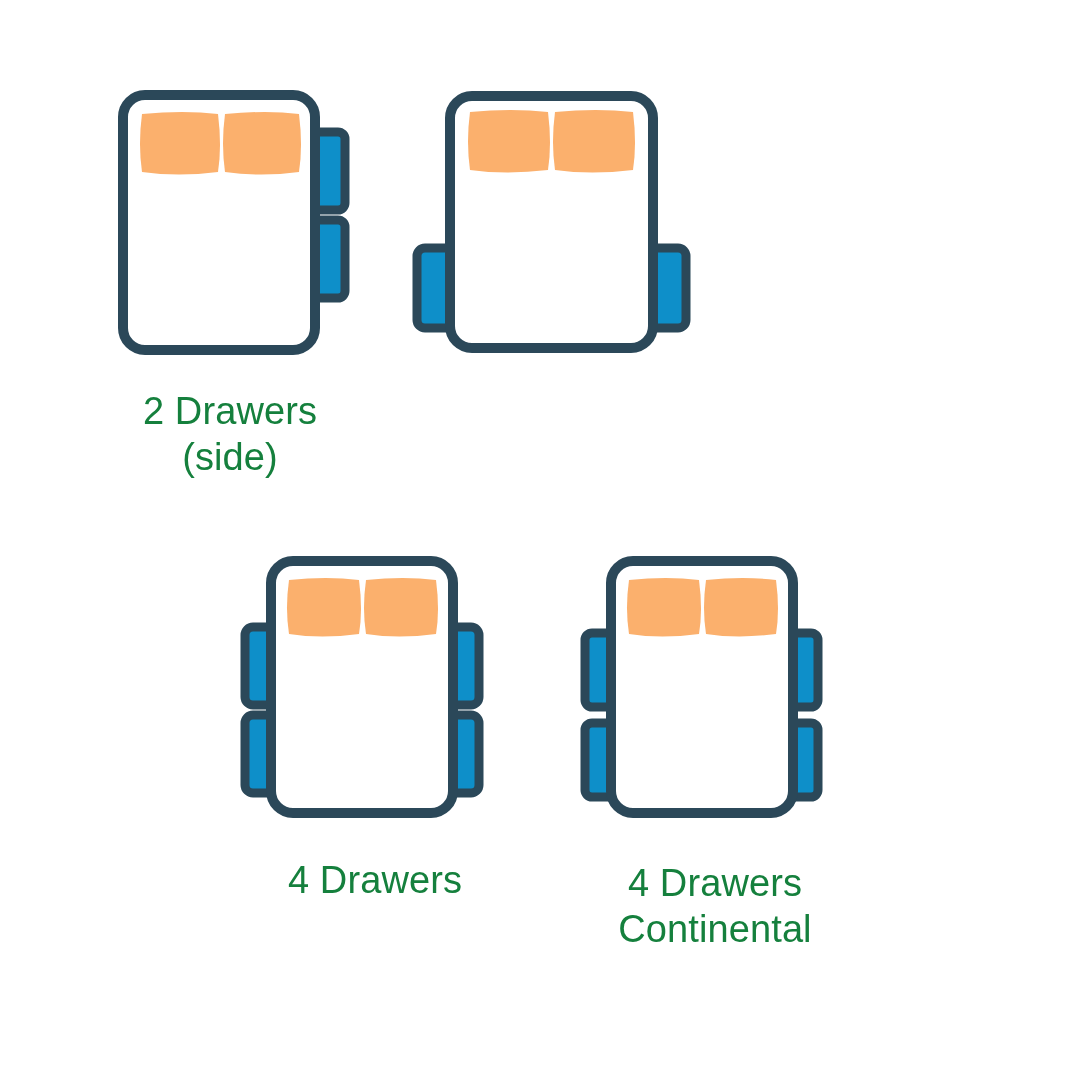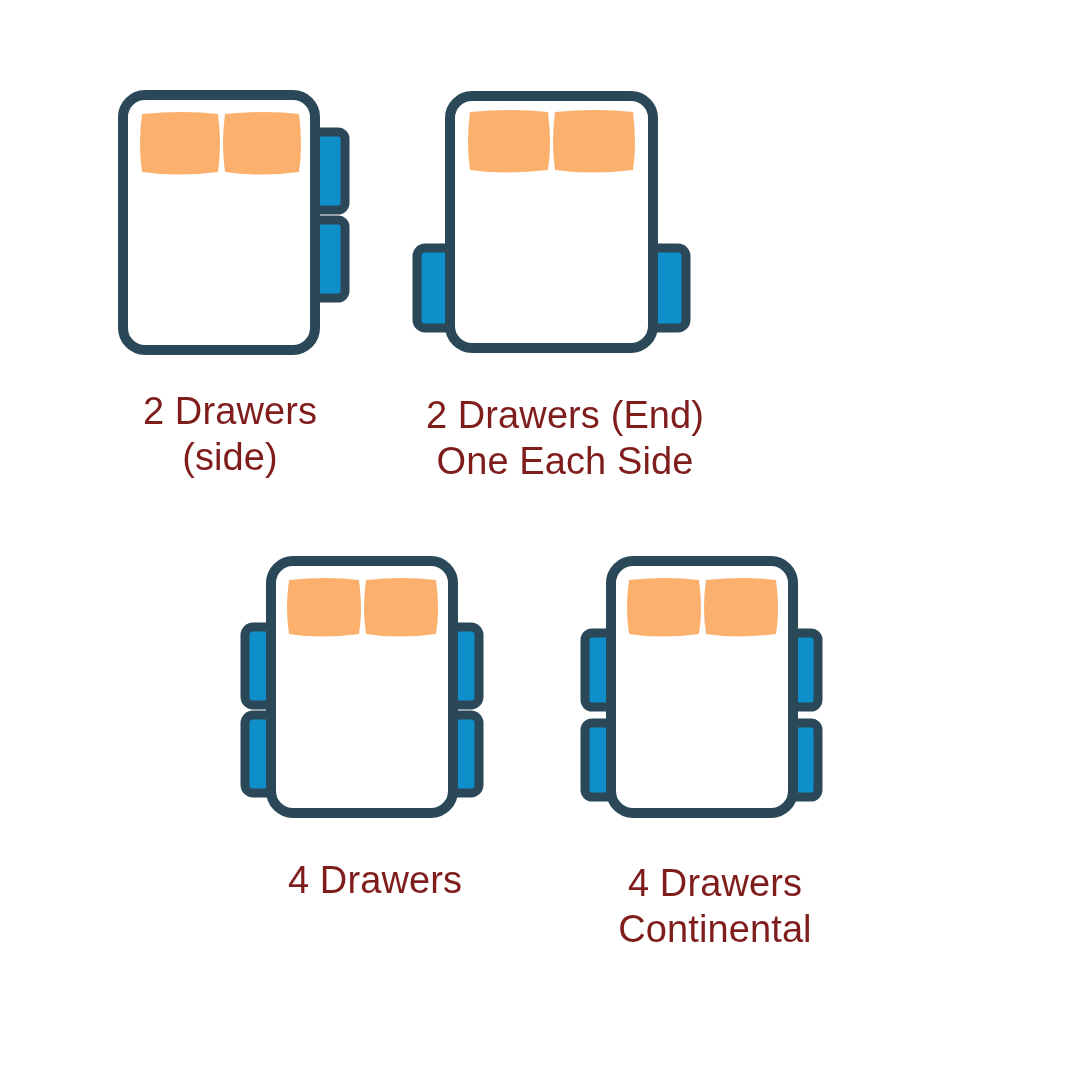--- a/index.html
+++ b/index.html
@@ -30,21 +30,21 @@
     top: 0;
   }
   .bed-caption {
     position: absolute;
     left: 0;
     width: 100%;
     text-align: center;
     font-size: 38px;
     line-height: 1.22;
     letter-spacing: 0.1px;
-    color: #7f1d1d;
+    color: #15803d;
     white-space: pre-line;
     font-family: "Liberation Sans", sans-serif;
   }
   
   #cell-0 { left: 60px;  top: 80px;  width: 340px; height: 420px; }
   #cell-1 { left: 395px; top: 80px;  width: 340px; height: 420px; }
   #cell-2 { left: 725px; top: 70px;  width: 340px; height: 420px; }
   #cell-3 { left: 205px; top: 545px; width: 340px; height: 420px; }
   #cell-4 { left: 545px; top: 545px; width: 340px; height: 420px; }
 
@@ -80,22 +80,20 @@
       <g fill="#0e8fc9" stroke="#2b4859" stroke-width="9" stroke-linejoin="round">
         <rect x="22" y="168" width="42" height="80" rx="8"></rect>
         <rect x="249" y="168" width="42" height="80" rx="8"></rect>
       </g>
       <rect x="55" y="16" width="203" height="252" rx="22" fill="#ffffff" stroke="#2b4859" stroke-width="10"></rect>
       <g fill="#fbb06d">
         <path d="M75 32 q42 -4 78 0 q4 32 0 58 q-42 5 -78 0 q-4 -28 0 -58 Z"></path>
         <path d="M160 32 q42 -4 78 0 q4 32 0 58 q-42 5 -78 0 q-4 -28 0 -58 Z"></path>
       </g>
     </svg>
-    <div class="bed-caption">2 Drawers (End)
-One Each Side</div>
   </div>
 
 
   <div class="bed-cell" id="cell-3">
     <svg class="bed-figure" width="340" height="300" viewBox="0 0 340 300">
       <g fill="#0e8fc9" stroke="#2b4859" stroke-width="9" stroke-linejoin="round">
         <rect x="40" y="82" width="38" height="78" rx="8"></rect>
         <rect x="40" y="170" width="38" height="78" rx="8"></rect>
         <rect x="236" y="82" width="38" height="78" rx="8"></rect>
         <rect x="236" y="170" width="38" height="78" rx="8"></rect>

